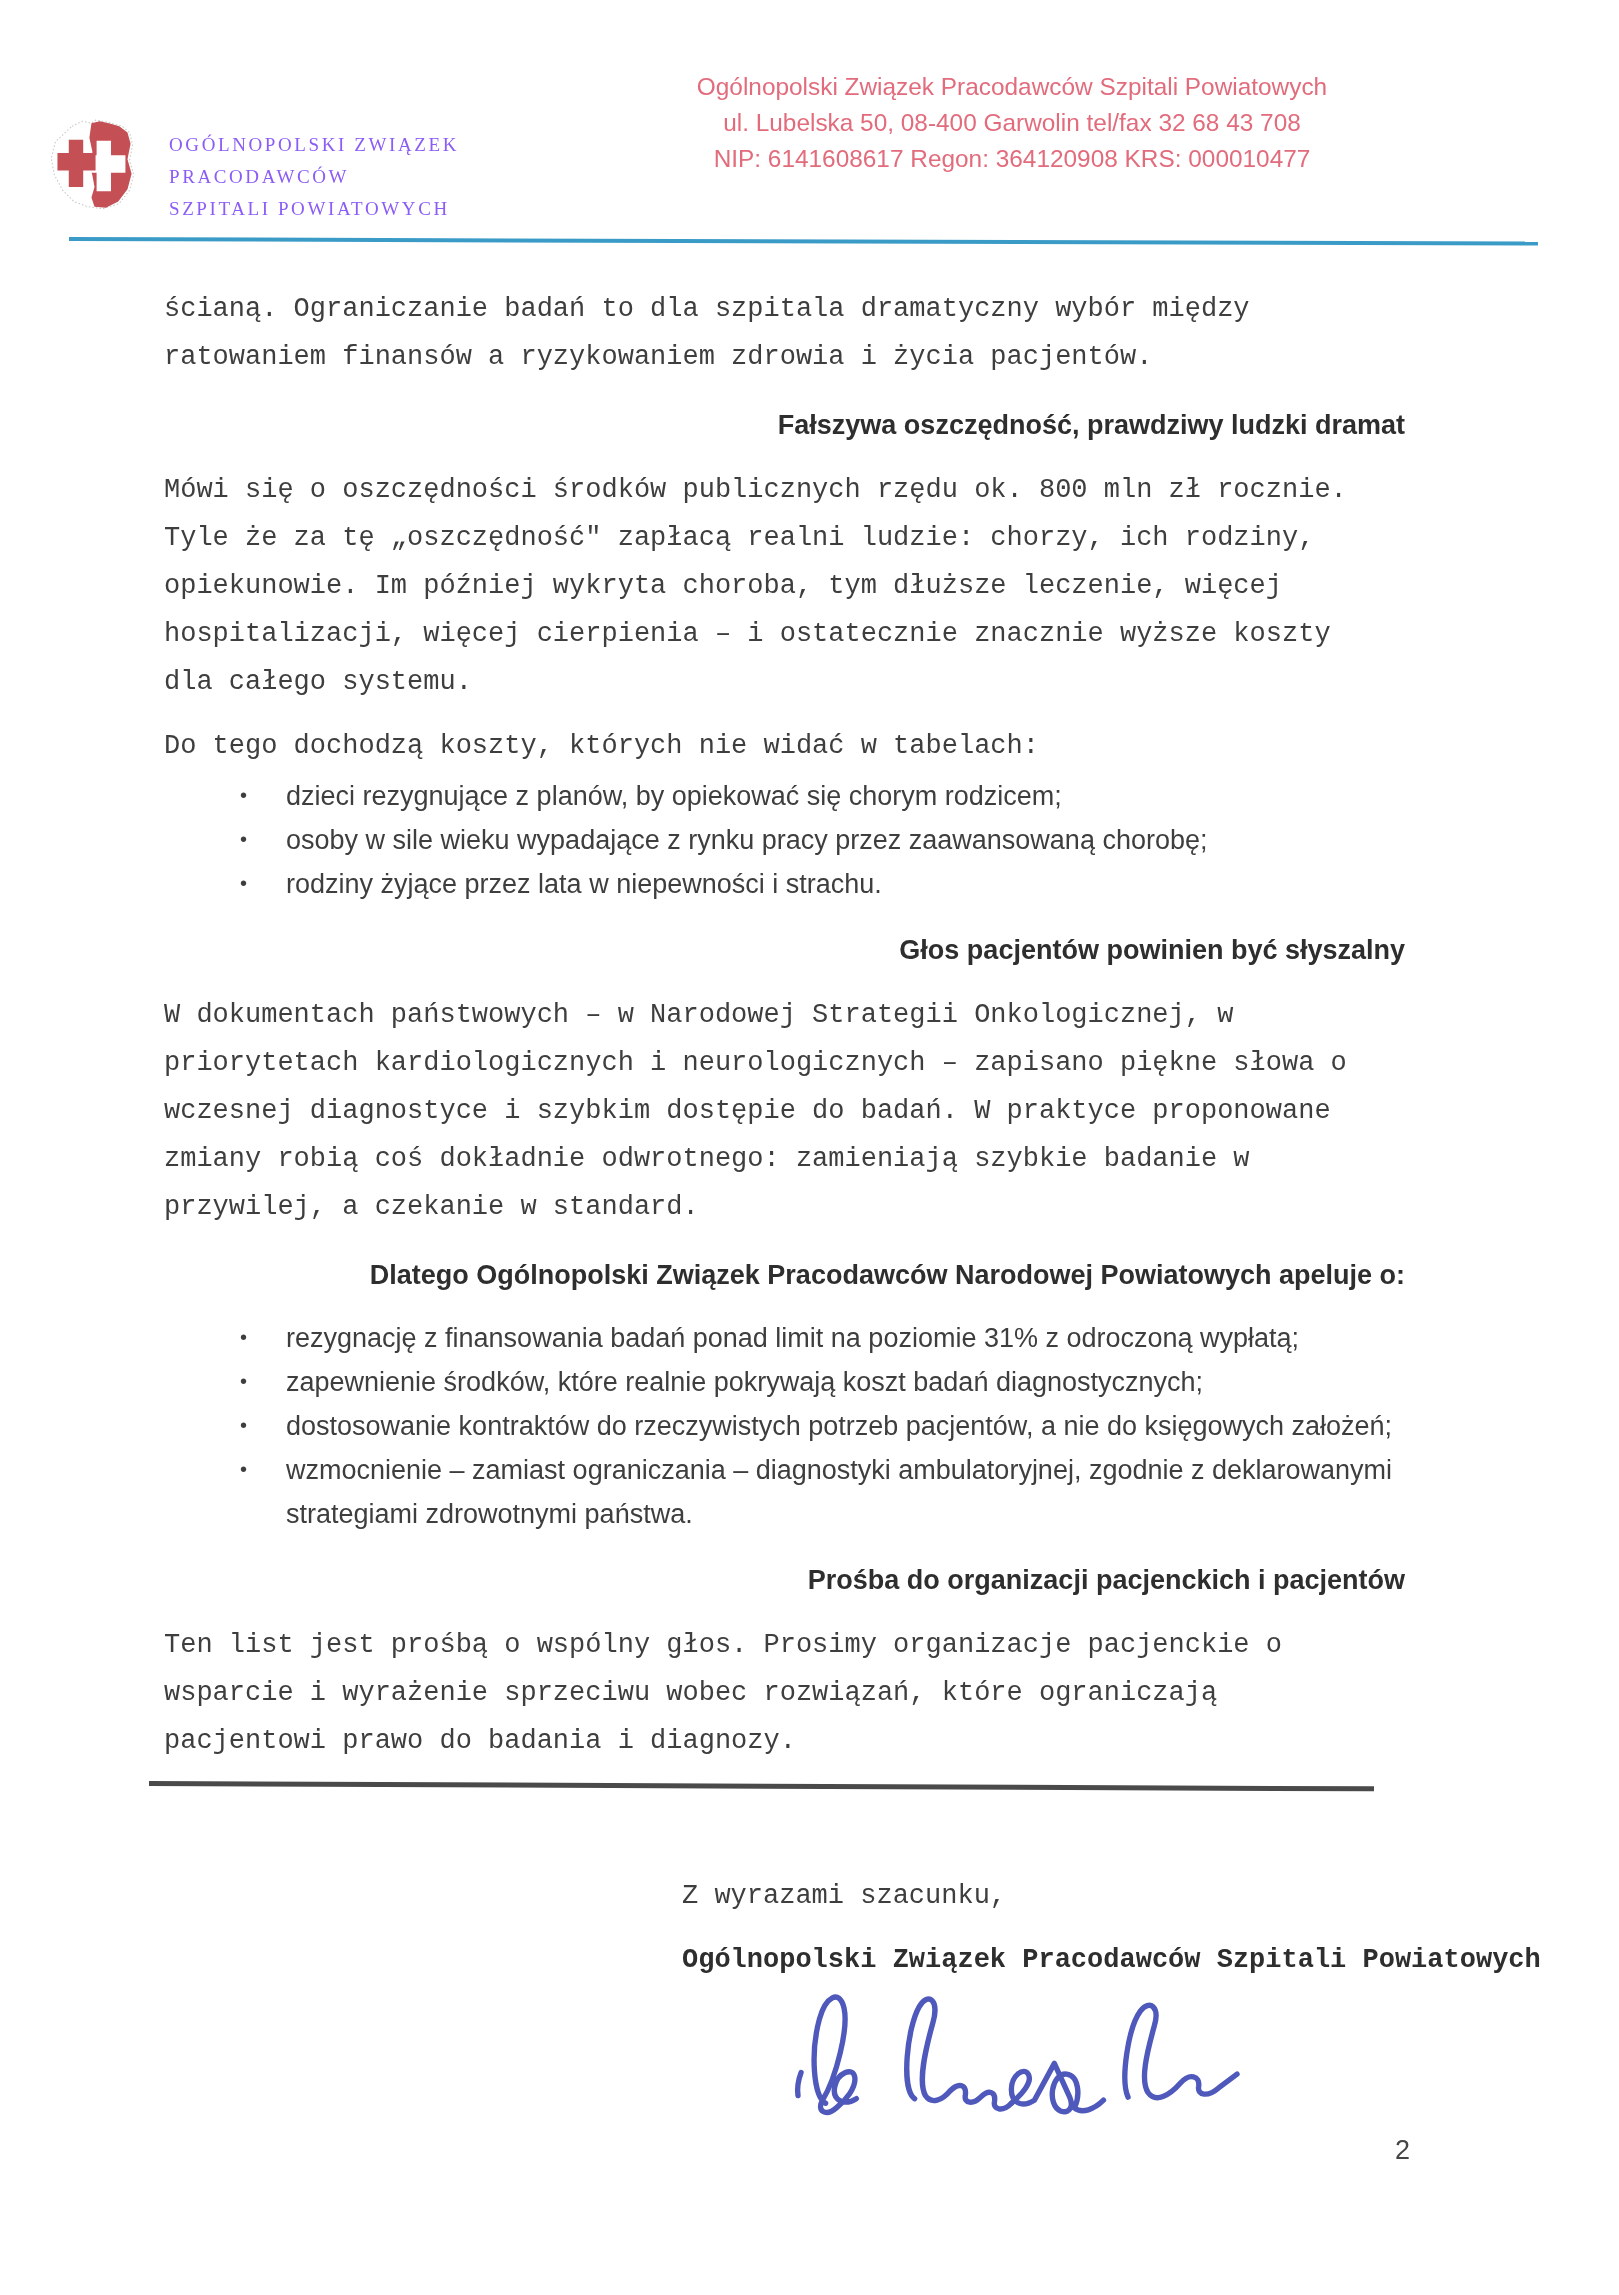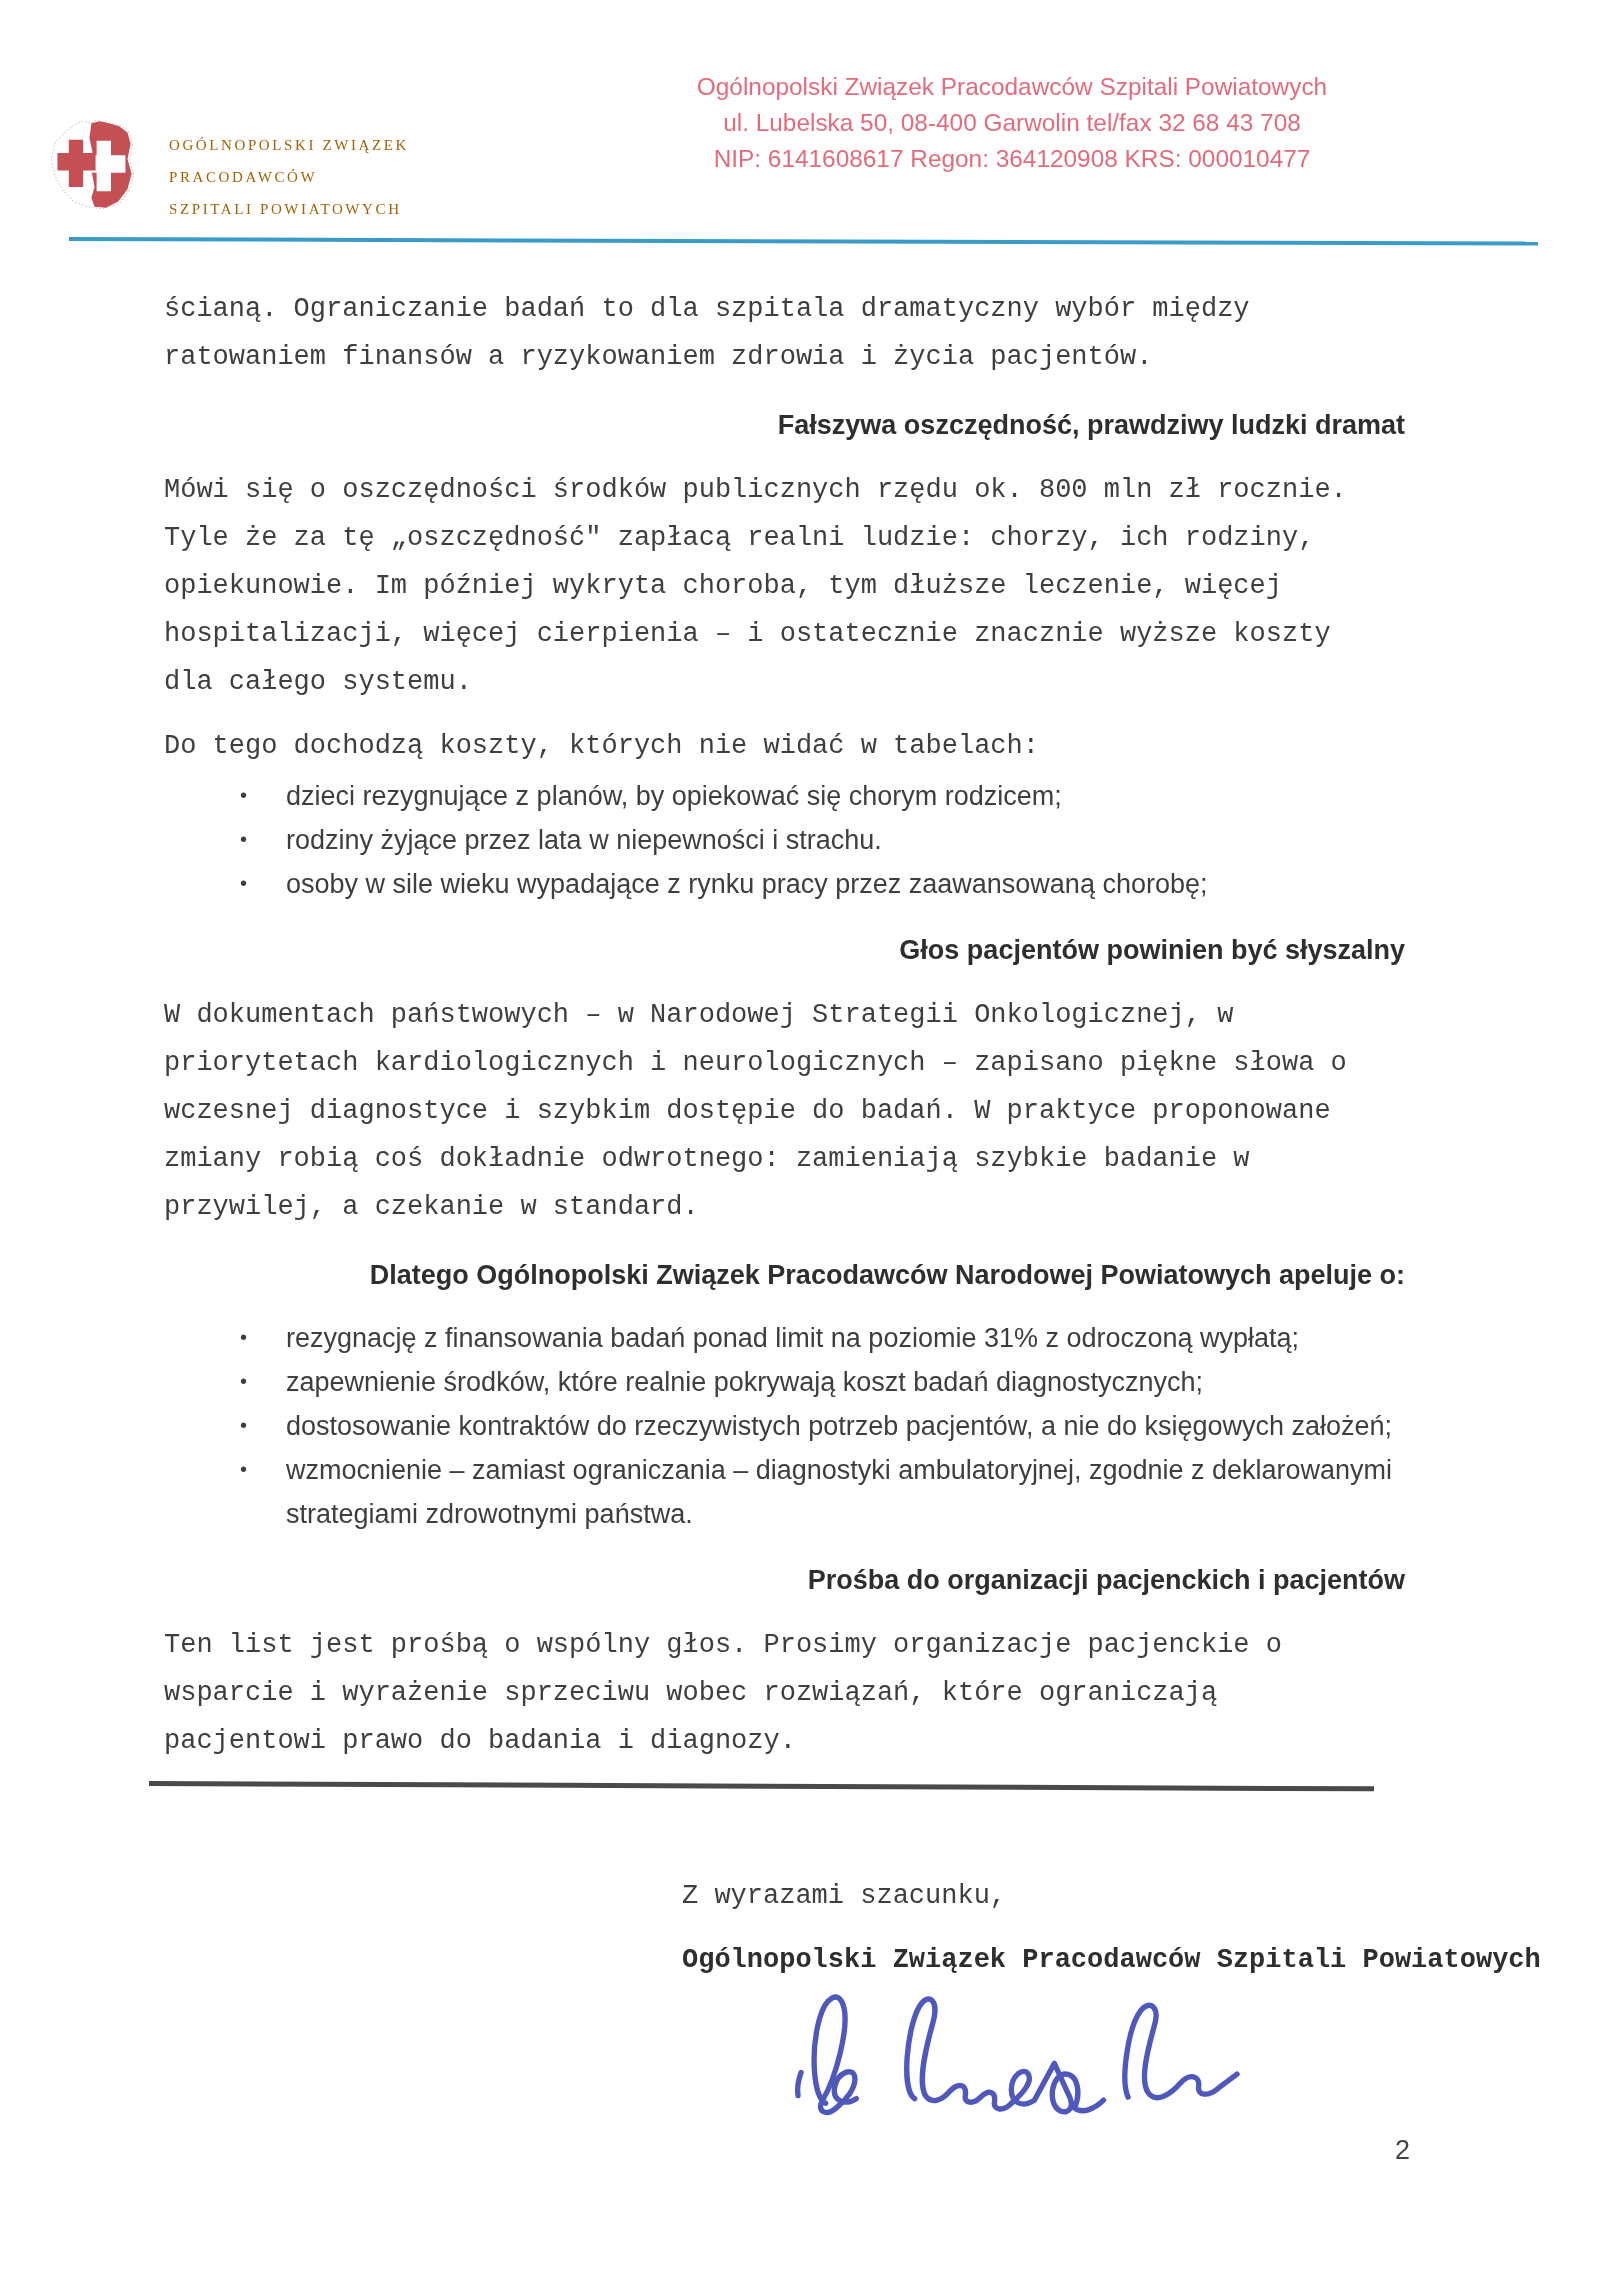--- a/index.html
+++ b/index.html
@@ -12,22 +12,22 @@
     color:#3e3e3e;
     overflow:hidden;
   }
   
   .letterhead{position:relative;height:243px;}
   .logo{position:absolute;left:42px;top:111px;width:103px;height:111px;}
   .logo svg{width:100%;height:100%;}
   .logo-text{
     position:absolute;left:169px;top:129px;
     font-family:"Liberation Serif", serif;
-    font-size:15px;line-height:32px;letter-spacing:2.6px;
-    color:#a16207;white-space:nowrap;
+    font-size:19px;line-height:32px;letter-spacing:2.6px;
+    color:#8b5cf6;white-space:nowrap;
   }
   .contact{
     position:absolute;left:679px;top:69px;width:666px;
     text-align:center;color:#e26b7c;
     font-size:24.4px;line-height:36px;
   }
   .blue-rule{
     position:absolute;left:69px;top:237px;width:1469px;height:4px;
     background:#3a9bc7;transform:rotate(0.18deg);transform-origin:left center;
   }
@@ -97,22 +97,22 @@
 
   <main class="main">
     <p>ścianą. Ograniczanie badań to dla szpitala dramatyczny wybór między ratowaniem finansów a ryzykowaniem zdrowia i życia pacjentów.</p>
 
     <h3>Fałszywa oszczędność, prawdziwy ludzki dramat</h3>
     <p>Mówi się o oszczędności środków publicznych rzędu ok. 800 mln zł rocznie. Tyle że za tę „oszczędność" zapłacą realni ludzie: chorzy, ich rodziny, opiekunowie. Im później wykryta choroba, tym dłuższe leczenie, więcej hospitalizacji, więcej cierpienia – i ostatecznie znacznie wyższe koszty dla całego systemu.</p>
 
     <p class="para-intro">Do tego dochodzą koszty, których nie widać w tabelach:</p>
     <ul>
       <li>dzieci rezygnujące z planów, by opiekować się chorym rodzicem;</li>
+      <li>osoby w sile wieku wypadające z rynku pracy przez zaawansowaną chorobę;</li>
       <li>rodziny żyjące przez lata w niepewności i strachu.</li>
-      <li>osoby w sile wieku wypadające z rynku pracy przez zaawansowaną chorobę;</li>
     </ul>
 
     <h3>Głos pacjentów powinien być słyszalny</h3>
     <p>W dokumentach państwowych – w Narodowej Strategii Onkologicznej, w priorytetach kardiologicznych i neurologicznych – zapisano piękne słowa o wczesnej diagnostyce i szybkim dostępie do badań. W praktyce proponowane zmiany robią coś dokładnie odwrotnego: zamieniają szybkie badanie w przywilej, a czekanie w standard.</p>
 
     <h3>Dlatego Ogólnopolski Związek Pracodawców Narodowej Powiatowych apeluje o:</h3>
     <ul>
       <li>rezygnację z finansowania badań ponad limit na poziomie 31% z odroczoną wypłatą;</li>
       <li>zapewnienie środków, które realnie pokrywają koszt badań diagnostycznych;</li>
       <li>dostosowanie kontraktów do rzeczywistych potrzeb pacjentów, a nie do księgowych założeń;</li>

